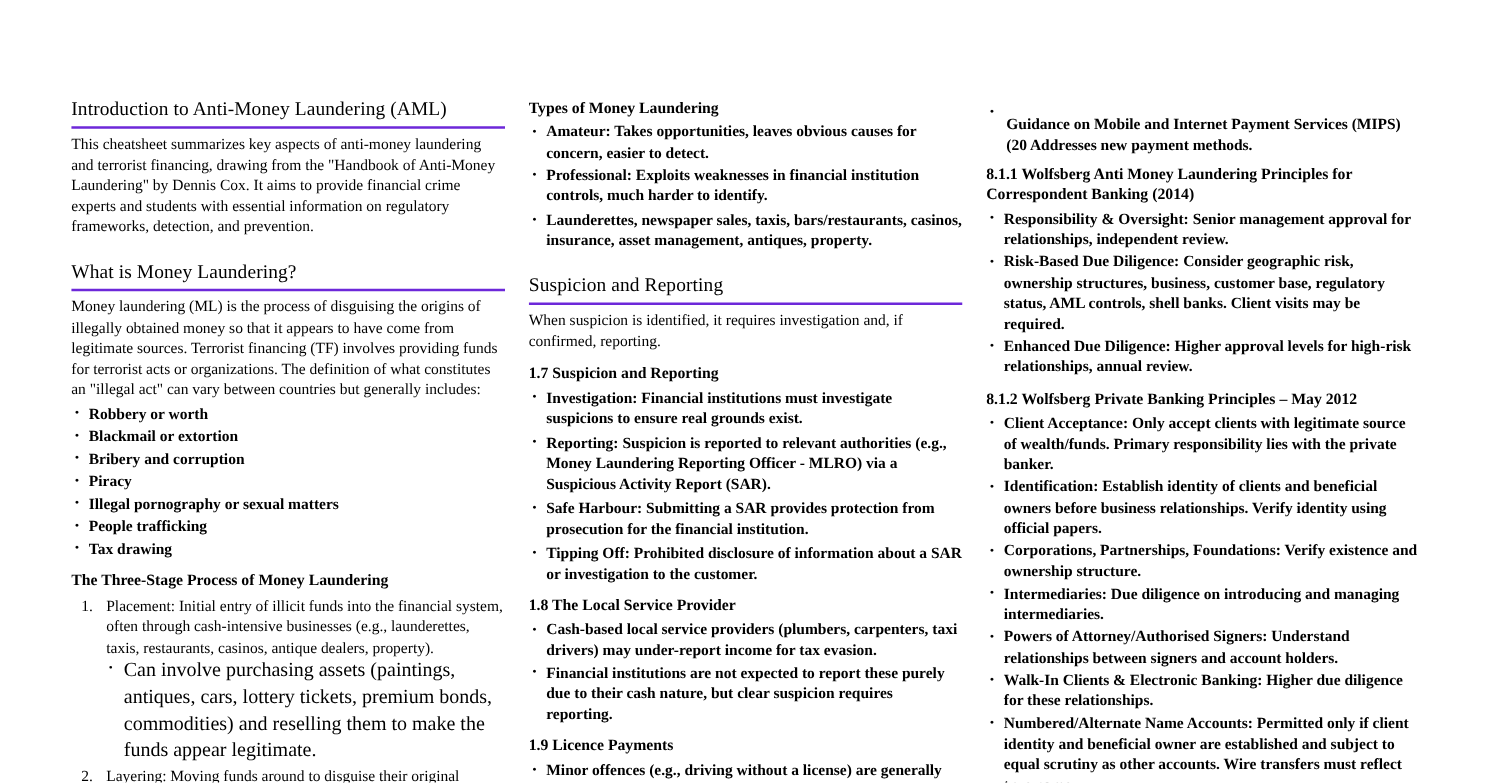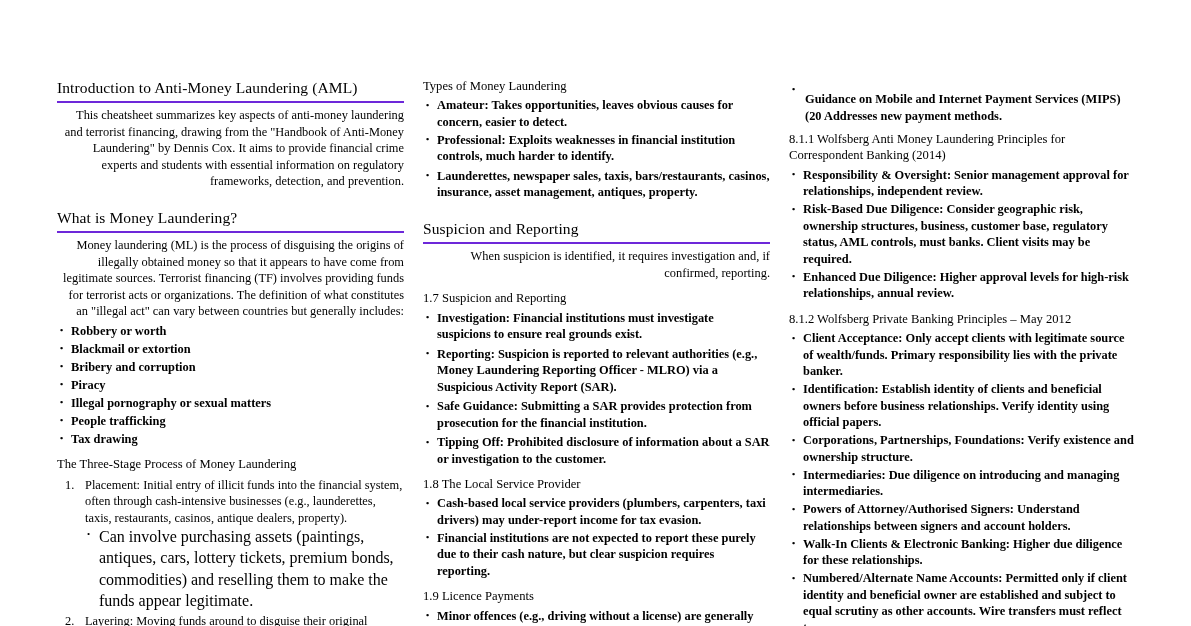--- a/index.html
+++ b/index.html
@@ -48,38 +48,38 @@
     padding: 0 0 4px 0;
     border-bottom: 2px solid #6d28d9;
     letter-spacing: 0.1px;
   }
   h2.sec-title.spaced {
     margin-top: 18px;
   }
 
   h3.sub-title {
     font-size: 12.6px;
-    font-weight: normal;
+    font-weight: bold;
     line-height: 1.3;
     margin: 9px 0 2px 0;
     padding: 0;
   }
   h3.sub-title.tight {
     margin-top: 7px;
   }
   h3.sub-title.first {
     margin-top: 0;
   }
 
   p.body-text {
     font-size: 12.4px;
     line-height: 1.33;
     margin: 2px 0 0 0;
     padding: 0;
-    text-align: right;
+    text-align: left;
   }
 
   
   ul.bullets {
     list-style: none;
     margin: 3px 0 0 0;
     padding: 0;
     font-weight: bold;
   }
   ul.bullets > li {
@@ -211,21 +211,21 @@
 
       <h2 class="sec-title spaced">Suspicion and Reporting</h2>
 
       <p class="body-text">When suspicion is identified, it requires investigation and, if confirmed, reporting.</p>
 
       <h3 class="sub-title">1.7 Suspicion and Reporting</h3>
 
       <ul class="bullets loose">
         <li>Investigation: Financial institutions must investigate suspicions to ensure real grounds exist.</li>
         <li>Reporting: Suspicion is reported to relevant authorities (e.g., Money Laundering Reporting Officer - MLRO) via a Suspicious Activity Report (SAR).</li>
-        <li>Safe Guidance: Submitting a SAR provides protection from prosecution for the financial institution.</li>
+        <li>Safe Harbour: Submitting a SAR provides protection from prosecution for the financial institution.</li>
         <li>Tipping Off: Prohibited disclosure of information about a SAR or investigation to the customer.</li>
       </ul>
 
       <h3 class="sub-title">1.8 The Local Service Provider</h3>
 
       <ul class="bullets">
         <li>Cash-based local service providers (plumbers, carpenters, taxi drivers) may under-report income for tax evasion.</li>
         <li>Financial institutions are not expected to report these purely due to their cash nature, but clear suspicion requires reporting.</li>
       </ul>
 
@@ -244,21 +244,21 @@
         <li class="continuation">
           <span class="marker-line"></span>
           <span class="cont-text">Guidance on Mobile and Internet Payment Services (MIPS) (20 Addresses new payment methods.</span>
         </li>
       </ul>
 
       <h3 class="sub-title tight">8.1.1 Wolfsberg Anti Money Laundering Principles for Correspondent Banking (2014)</h3>
 
       <ul class="bullets">
         <li>Responsibility &amp; Oversight: Senior management approval for relationships, independent review.</li>
-        <li>Risk-Based Due Diligence: Consider geographic risk, ownership structures, business, customer base, regulatory status, AML controls, must banks. Client visits may be required.</li>
+        <li>Risk-Based Due Diligence: Consider geographic risk, ownership structures, business, customer base, regulatory status, AML controls, shell banks. Client visits may be required.</li>
         <li>Enhanced Due Diligence: Higher approval levels for high-risk relationships, annual review.</li>
       </ul>
 
       <h3 class="sub-title">8.1.2 Wolfsberg Private Banking Principles – May 2012</h3>
 
       <ul class="bullets">
         <li>Client Acceptance: Only accept clients with legitimate source of wealth/funds. Primary responsibility lies with the private banker.</li>
         <li>Identification: Establish identity of clients and beneficial owners before business relationships. Verify identity using official papers.</li>
         <li>Corporations, Partnerships, Foundations: Verify existence and ownership structure.</li>
         <li>Intermediaries: Due diligence on introducing and managing intermediaries.</li>

